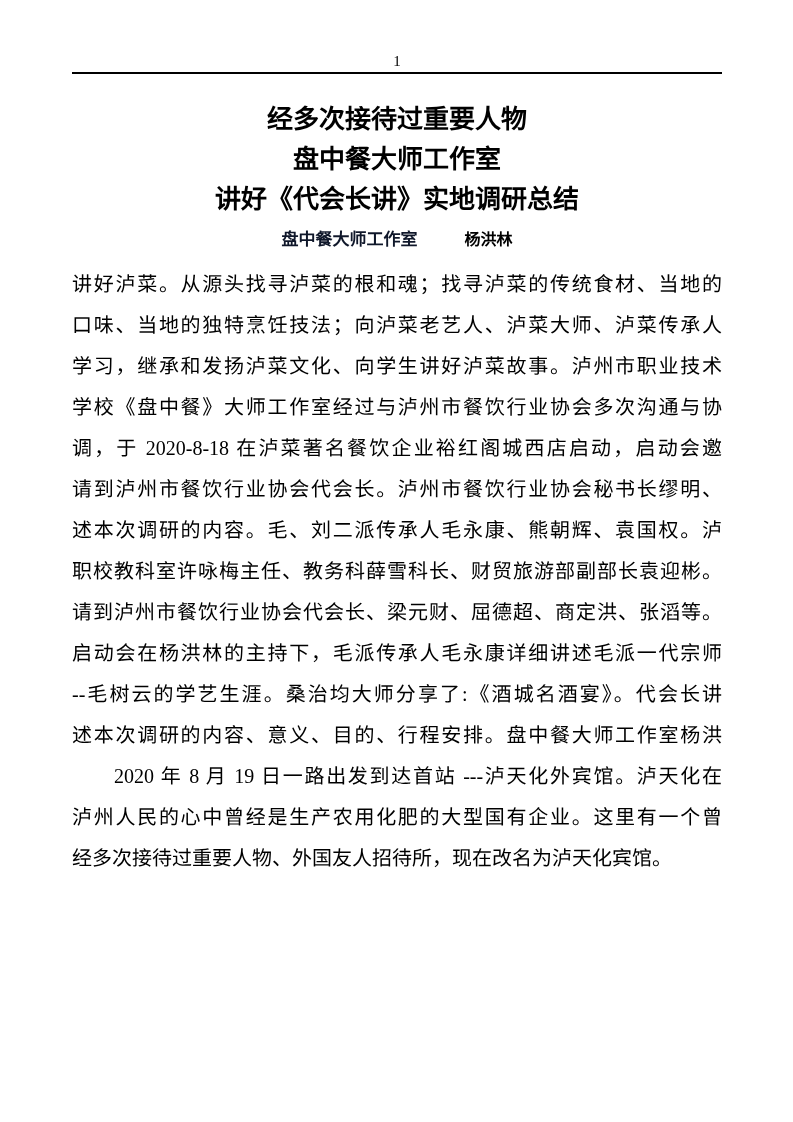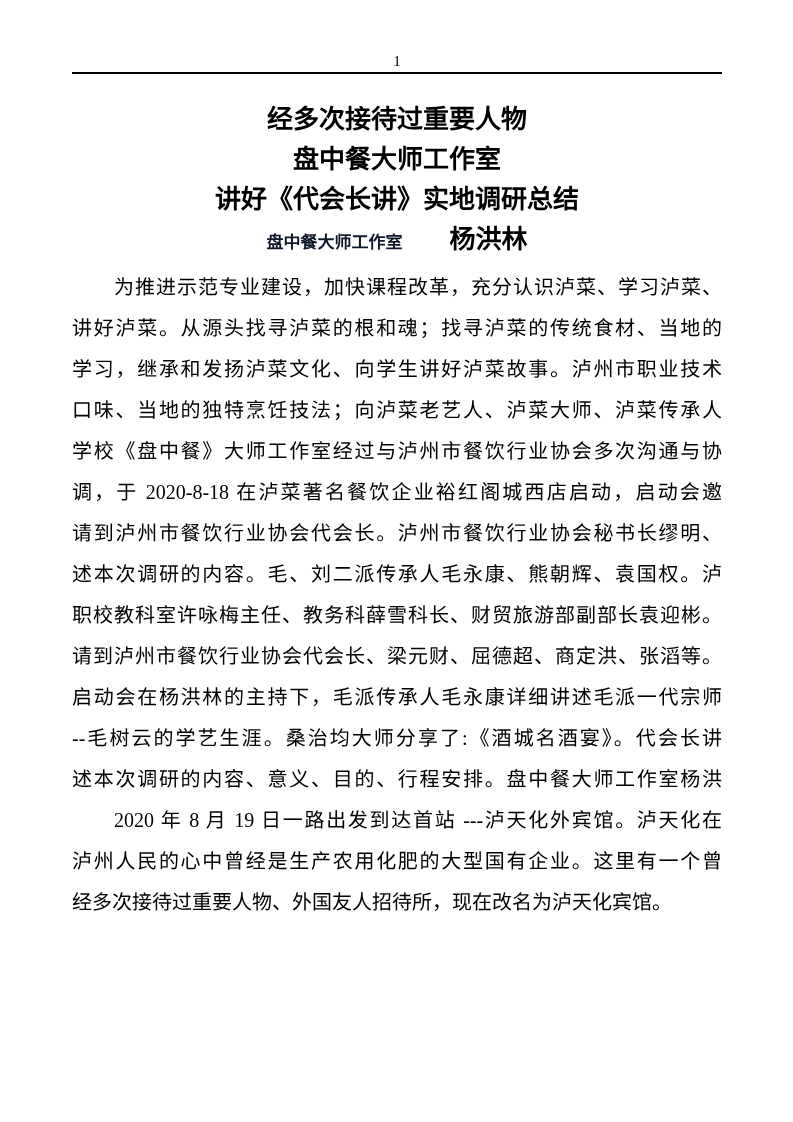--- a/index.html
+++ b/index.html
@@ -37,21 +37,21 @@
     margin-top: 6px;
     line-height: 28px;
     text-align: center;
     white-space: nowrap;
   }
   .byline-workshop {
     font-size: 17px;
     font-weight: 700;
   }
   .byline-author {
-    font-size: 26px;
+    font-size: 16px;
     font-weight: 700;
     margin-left: 43px;
   }
   .doc-body { margin-top: 10px; }
   .doc-body .line {
     font-size: 20px;
     line-height: 41px;
     height: 41px;
     overflow: hidden;
     text-align: justify;
@@ -75,24 +75,23 @@
     <div class="title-line">盘中餐大师工作室</div>
     <div class="title-line">讲好《代会长讲》实地调研总结</div>
   </div>
 
   <div class="byline">
     <span class="byline-workshop" style="color: #0f172a;">盘中餐大师工作室</span>
     <span class="byline-author">杨洪林</span>
   </div>
 
   <div class="doc-body">
-      <div class="line first">为推进示范专业建设，加快课程改革，充分认识泸菜、学习泸菜、</div>
       <div class="line">讲好泸菜。从源头找寻泸菜的根和魂；找寻泸菜的传统食材、当地的</div>
+      <div class="line">口味、当地的独特烹饪技法；向泸菜老艺人、泸菜大师、泸菜传承人</div>
       <div class="line">学习，继承和发扬泸菜文化、向学生讲好泸菜故事。泸州市职业技术</div>
-      <div class="line">口味、当地的独特烹饪技法；向泸菜老艺人、泸菜大师、泸菜传承人</div>
       <div class="line">学校《盘中餐》大师工作室经过与泸州市餐饮行业协会多次沟通与协</div>
       <div class="line">调，于 2020-8-18 在泸菜著名餐饮企业裕红阁城西店启动，启动会邀</div>
       <div class="line">请到泸州市餐饮行业协会代会长。泸州市餐饮行业协会秘书长缪明、</div>
       <div class="line">述本次调研的内容。毛、刘二派传承人毛永康、熊朝辉、袁国权。泸</div>
       <div class="line">职校教科室许咏梅主任、教务科薛雪科长、财贸旅游部副部长袁迎彬。</div>
       <div class="line">请到泸州市餐饮行业协会代会长、梁元财、屈德超、商定洪、张滔等。</div>
       <div class="line">启动会在杨洪林的主持下，毛派传承人毛永康详细讲述毛派一代宗师</div>
       <div class="line">--毛树云的学艺生涯。桑治均大师分享了:《酒城名酒宴》。代会长讲</div>
       <div class="line">述本次调研的内容、意义、目的、行程安排。盘中餐大师工作室杨洪</div>
       <div class="line first">2020 年 8 月 19 日一路出发到达首站 ---泸天化外宾馆。泸天化在</div>

